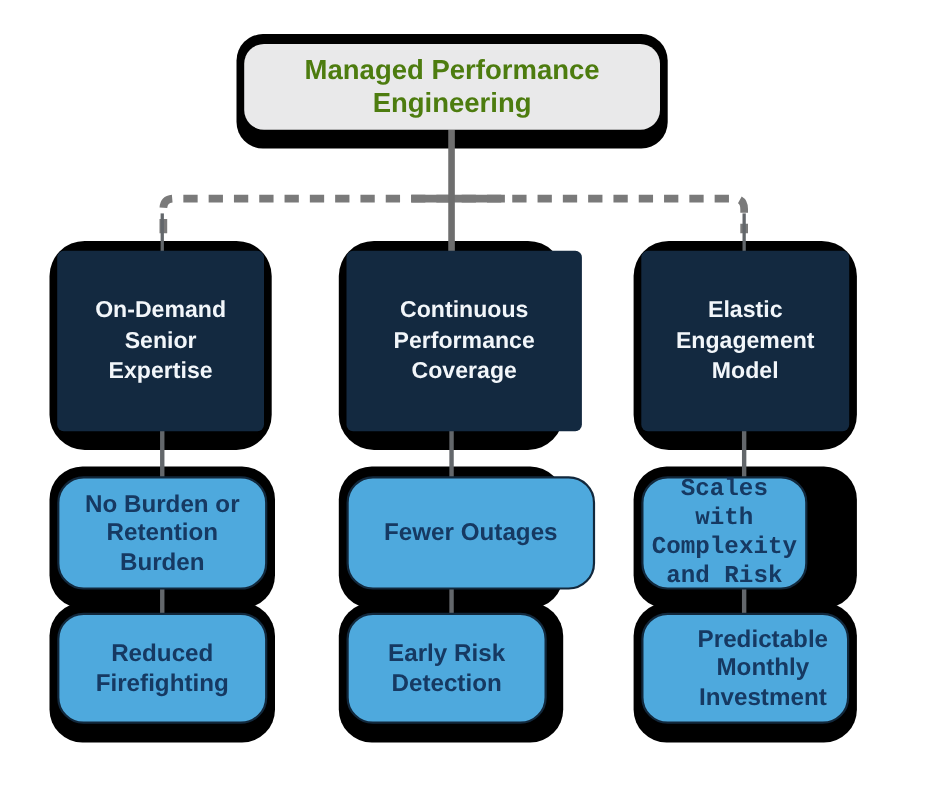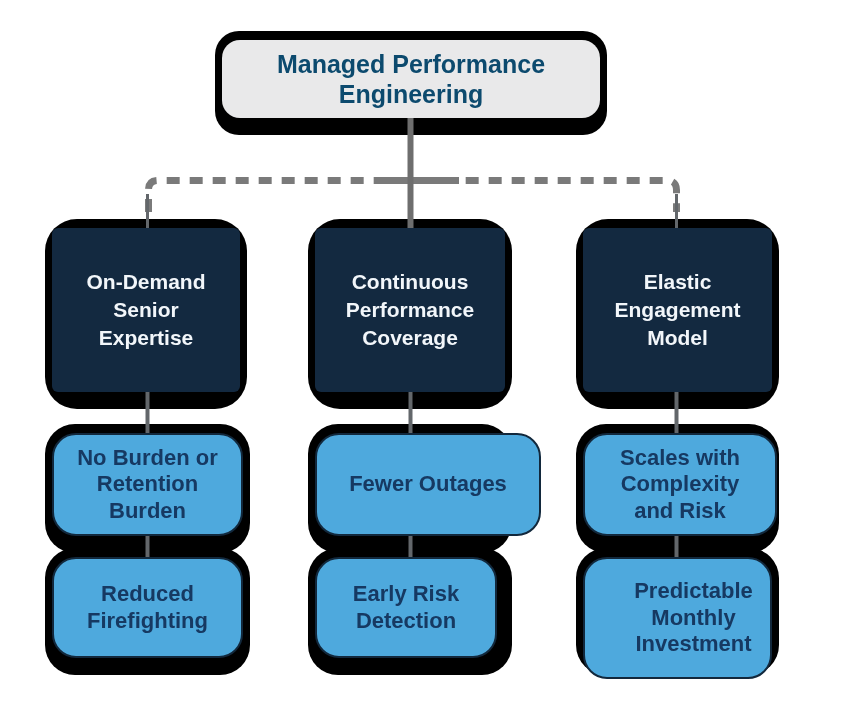--- a/index.html
+++ b/index.html
@@ -15,43 +15,43 @@
     position:absolute;
     z-index:1;
     display:flex;align-items:center;justify-content:center;
     text-align:center;
     box-sizing:border-box;
     font-weight:700;
   }
   .box-root{
     left:222px;top:40px;width:378px;height:78px;
     background:#e9e9ea;border-radius:18px;
-    color:#0c4a6e;font-size:25px;line-height:1.22;
+    color:#4d7c0f;font-size:25px;line-height:1.22;
     padding:0 20px;
   }
   .box-dark{
     background:#132940;border-radius:6px;
     color:#f2f6fa;font-size:21px;line-height:1.32;
     padding:0 24px;
   }
   .box-blue{
     background:#4ea9dd;border-radius:24px;
     border:2px solid #12283c;
     color:#163962;font-size:22px;line-height:1.2;
     padding:0 16px;
   }
   .d1{left:52px;top:228px;width:188px;height:164px;}
-  .d2{left:315px;top:228px;width:190px;height:164px;}
+  .d2{left:315px;top:228px;width:214px;height:164px;}
   .d3{left:583px;top:228px;width:189px;height:164px;}
   .b1a{left:52px;top:433px;width:191px;height:103px;}
   .b1b{left:52px;top:557px;width:191px;height:101px;}
   .b2a{left:315px;top:433px;width:226px;height:103px;}
   .b2b{left:315px;top:557px;width:182px;height:101px;}
-  .b3a{left:583px;top:433px;width:194px;height:103px;}
-  .b3b{left:583px;top:557px;width:189px;height:122px;padding-left:48px;}
+  .b3a{left:583px;top:433px;width:151px;height:103px;font-family:Liberation Mono, monospace;}
+  .b3b{left:583px;top:557px;width:189px;height:101px;padding-left:48px;}
 </style>
 </head>
 <body>
 
 <div class="canvas">
 
   <svg class="layer" width="841" height="720" viewBox="0 0 841 720">
 
     <g fill="#000000">
       <rect x="215" y="31" width="392" height="104" rx="24"></rect>

